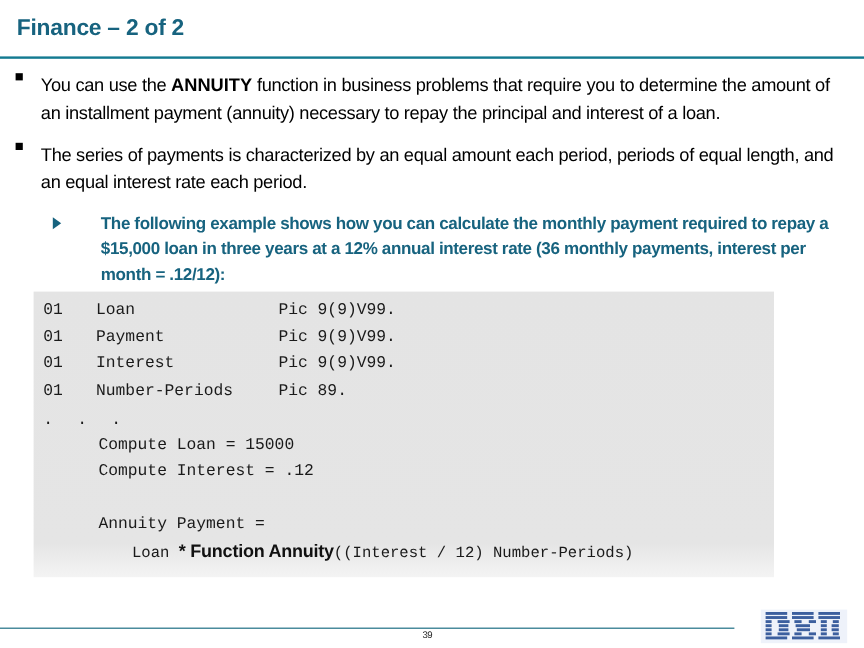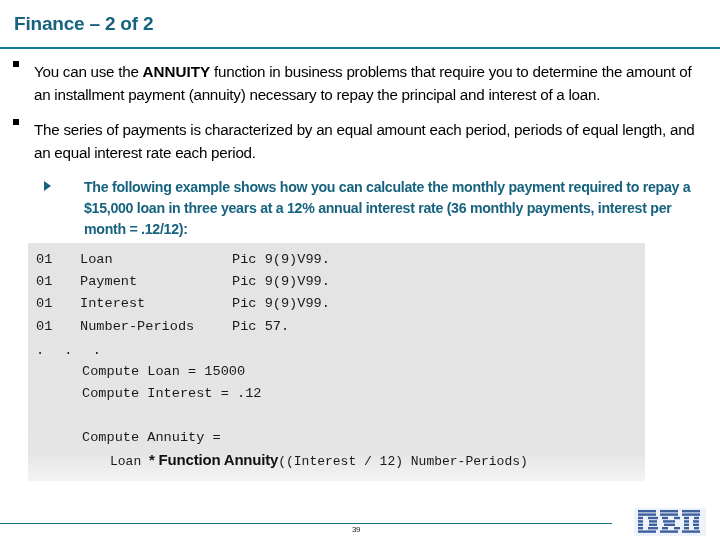--- a/index.html
+++ b/index.html
@@ -190,27 +190,27 @@
 </div>
 
 <div id="code-block">
 
   <div class="code-line code-decl" style="top:9px;"><span class="decl-num">01</span><span class="decl-name">Loan</span><span>Pic 9(9)V99.</span></div>
 
   <div class="code-line code-decl" style="top:31px;"><span class="decl-num">01</span><span class="decl-name">Payment</span><span>Pic 9(9)V99.</span></div>
 
   <div class="code-line code-decl" style="top:53px;"><span class="decl-num">01</span><span class="decl-name">Interest</span><span>Pic 9(9)V99.</span></div>
 
-  <div class="code-line code-decl" style="top:76px;"><span class="decl-num">01</span><span class="decl-name">Number-Periods</span><span>Pic 57.</span></div>
+  <div class="code-line code-decl" style="top:76px;"><span class="decl-num">01</span><span class="decl-name">Number-Periods</span><span>Pic 89.</span></div>
 
   <div class="code-line" id="code-dots" style="top:100px;">. . .</div>
 
   <div class="code-line code-indent" style="top:121px;">Compute Loan = 15000</div>
   <div class="code-line code-indent" style="top:143px;">Compute Interest = .12</div>
-  <div class="code-line code-indent" style="top:187px;">Compute Annuity =</div>
+  <div class="code-line code-indent" style="top:187px;">Annuity Payment =</div>
 
   <div class="final-line" style="position:absolute; top:208px;"><span class="mono">Loan </span><span class="sans-bold">* Function Annuity</span><span class="mono">((Interest / 12) Number-Periods)</span></div>
 
 </div>
 
 <div id="footer-rule"></div>
 <div id="page-number">39</div>
 
 <div id="ibm-logo">
   <svg width="68" height="24" viewBox="0 0 68 24" xmlns="http://www.w3.org/2000/svg">

